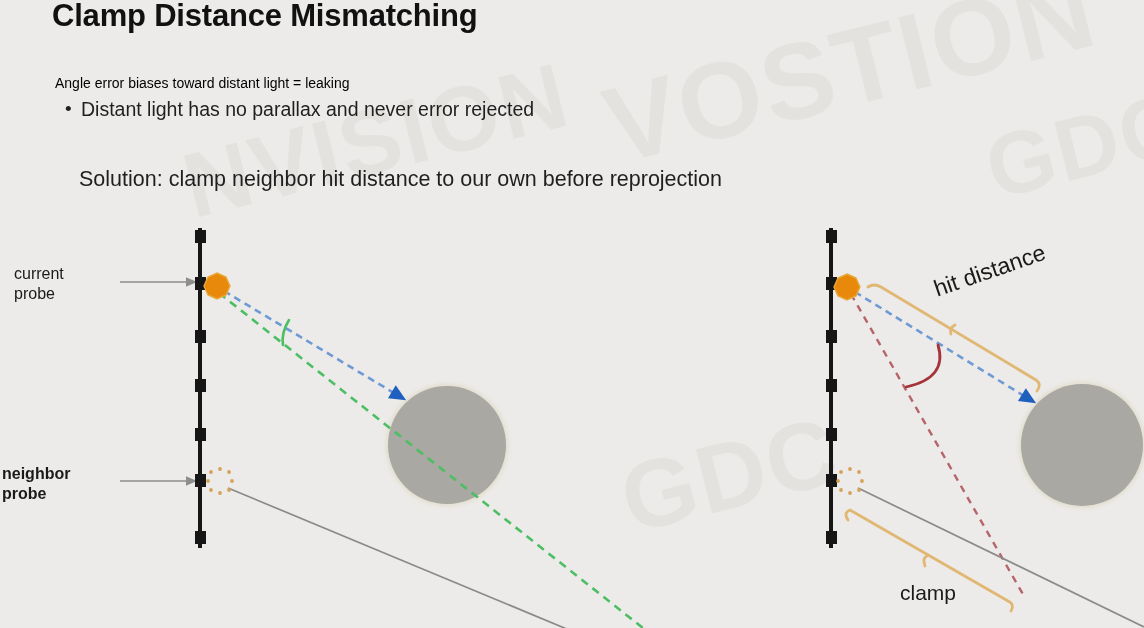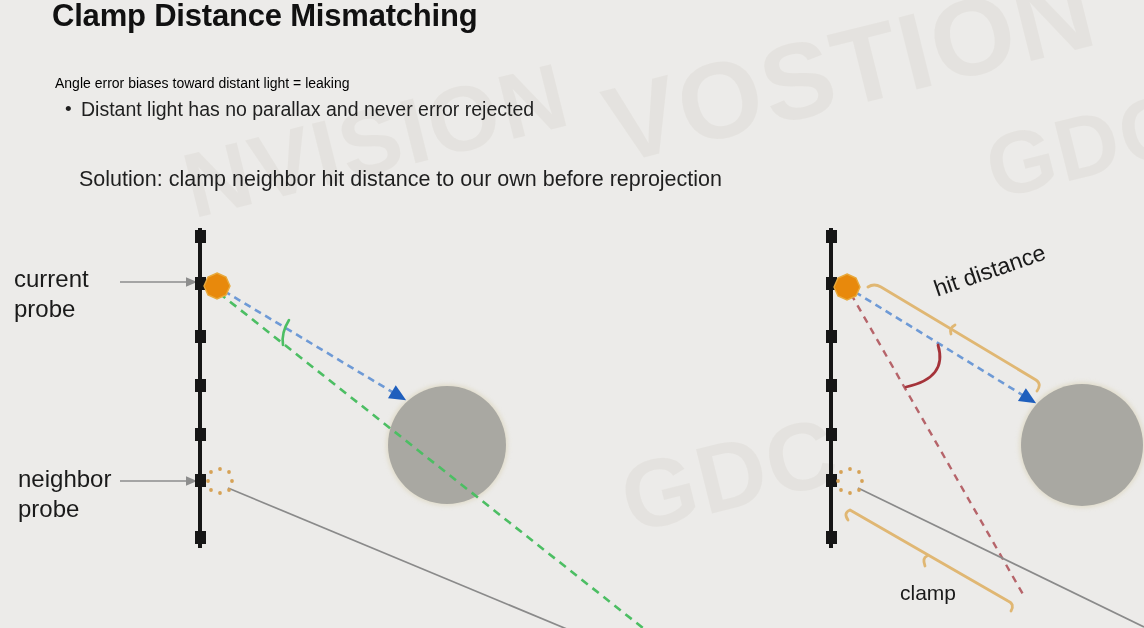--- a/index.html
+++ b/index.html
@@ -84,27 +84,27 @@
 
   #figure {
     position: absolute;
     left: 0;
     top: 0;
     width: 1144px;
     height: 628px;
   }
   .fig-label {
     position: absolute;
-    font-size: 24px;
+    font-size: 16px;
     color: #1a1a1a;
     line-height: 1.27;
     white-space: pre-line;
   }
   #label-current { left: 14px; top: 264px; }
-  #label-neighbor { left: 18px; top: 464px; }
+  #label-neighbor { left: 2px; top: 464px; font-weight: bold; }
   #label-hit-distance {
     left: 930px;
     top: 276px;
     font-size: 23px;
     transform: rotate(-19deg);
     transform-origin: left top;
   }
   #label-clamp {
     left: 878px;
     top: 580px;

